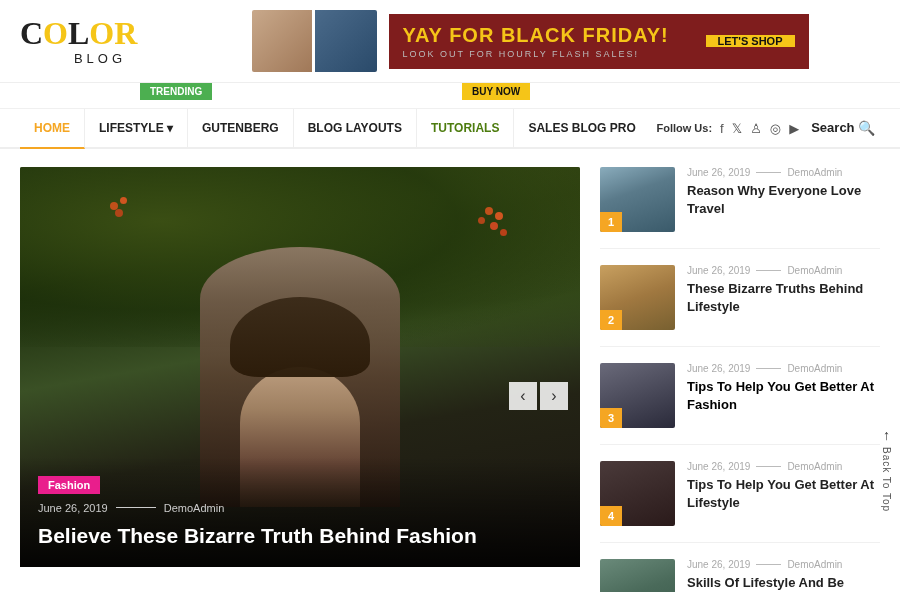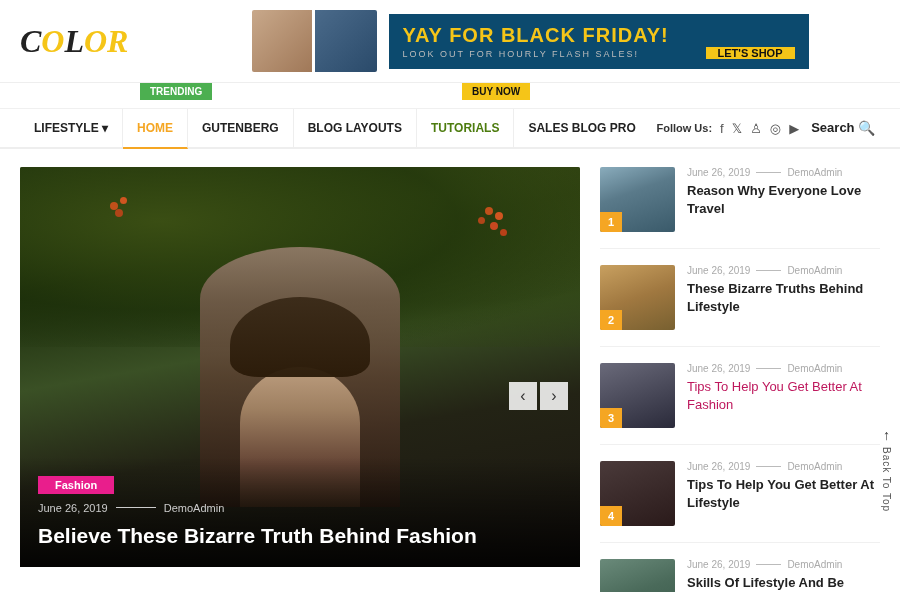--- a/index.html
+++ b/index.html
@@ -3,49 +3,50 @@
   <meta charset="utf-8">
   <style>
     * { box-sizing: border-box; margin: 0; padding: 0; }
     body { font-family: Arial, sans-serif; background: #fff; width: 900px; overflow-x: hidden; }
   </style>
 </head>
 <body>
 
 <div style="display:flex; align-items:center; padding:10px 20px; border-bottom:1px solid #eee;">
   <div style="flex:0 0 160px;">
-    <div style="font-family:Georgia,serif; font-size:32px; font-weight:900; font-style:italic; color:#222; line-height:1;">
+    <div style="font-family:Georgia,serif; font-size:32px; font-weight:900; color:#222; line-height:1;">
       <span style="color:#222;">C</span><span style="color:#f5c518;">O</span><span style="color:#222;">L</span><span style="color:#f5c518;">O</span><span style="color:#f5c518;">R</span>
     </div>
+    <div style="font-size:13px; letter-spacing:4px; color:#222; text-align:center; margin-top:2px;">BLOG</div>
   </div>
 
   <div style="flex:1; display:flex; align-items:center; justify-content:center; gap:12px;">
     <div style="display:flex; gap:3px; width:125px; height:62px; overflow:hidden; border-radius:2px;">
       <div style="width:60px; height:62px; background:linear-gradient(135deg,#c8a88a,#a07858);"></div>
       <div style="width:62px; height:62px; background:linear-gradient(135deg,#4a6a8a,#2a4a6a);"></div>
     </div>
-    <div style="background:#0c4a6e; color:#fff; padding:10px 14px; display:flex; align-items:flex-end; gap:12px; flex:1; max-width:420px;">
+    <div style="background:#7f1d1d; color:#fff; padding:10px 14px; display:flex; align-items:center; gap:12px; flex:1; max-width:420px;">
       <div style="flex:1;">
         <div style="font-size:20px; font-weight:900; color:#f5c518; letter-spacing:1px;">YAY FOR BLACK FRIDAY!</div>
         <div style="font-size:9px; color:#bbb; letter-spacing:2px; margin-top:2px;">LOOK OUT FOR HOURLY FLASH SALES!</div>
       </div>
       <button style="background:#f5c518; color:#111; font-weight:900; font-size:11px; padding:0 12px; border:none; cursor:pointer; white-space:nowrap;">LET'S SHOP</button>
     </div>
   </div>
 </div>
 
 <div style="background:#fff; border-bottom:1px solid #f0f0f0; padding:0 20px; position:relative; height:26px;">
   <div style="background:#4CAF50; color:#fff; font-size:10px; font-weight:700; padding:3px 10px; position:absolute; top:0; left:140px;">TRENDING</div>
   <div style="background:#f5c518; color:#111; font-size:10px; font-weight:700; padding:3px 10px; position:absolute; top:0; left:462px;">BUY NOW</div>
 </div>
 
 <div style="display:flex; align-items:center; padding:0 20px; border-bottom:2px solid #eee;">
   <div style="display:flex;">
+    <div style="padding:12px 14px; font-size:12px; font-weight:700; color:#f5a623; cursor:pointer; border-right:1px solid #eee; border-bottom:2px solid #f5a623; margin-bottom:-2px;">HOME</div>
     <div style="padding:12px 14px; font-size:12px; font-weight:700; color:#222; cursor:pointer; border-right:1px solid #eee;">LIFESTYLE ▾</div>
-    <div style="padding:12px 14px; font-size:12px; font-weight:700; color:#f5a623; cursor:pointer; border-right:1px solid #eee; border-bottom:2px solid #f5a623; margin-bottom:-2px;">HOME</div>
     <div style="padding:12px 14px; font-size:12px; font-weight:700; color:#222; cursor:pointer; border-right:1px solid #eee;">GUTENBERG</div>
     <div style="padding:12px 14px; font-size:12px; font-weight:700; color:#222; cursor:pointer; border-right:1px solid #eee;">BLOG LAYOUTS</div>
     <div style="padding:12px 14px; font-size:12px; font-weight:700; color:#4d7c0f; cursor:pointer; border-right:1px solid #eee;">TUTORIALS</div>
     <div style="padding:12px 14px; font-size:12px; font-weight:700; color:#222; cursor:pointer;">SALES BLOG PRO</div>
   </div>
   <div style="display:flex; align-items:center; gap:8px; margin-left:auto;">
     <span style="font-size:11px; font-weight:700; color:#333;">Follow Us:</span>
     <div style="display:flex; gap:8px;">
       <span style="font-size:13px; color:#555; cursor:pointer;">f</span>
       <span style="font-size:13px; color:#555; cursor:pointer;">𝕏</span>
@@ -80,21 +81,21 @@
         <div style="width:7px; height:7px; background:#d05520; border-radius:50%; position:absolute; top:0; left:20px;"></div>
         <div style="width:8px; height:8px; background:#b04518; border-radius:50%; position:absolute; top:12px; left:15px;"></div>
       </div>
 
       <div style="position:absolute; bottom:60px; left:50%; transform:translateX(-50%); width:200px; height:260px; background:linear-gradient(to bottom, #9a8070 0%, #7a6050 20%, #5a4030 50%, #2a1a10 100%); border-radius:50% 50% 0 0 / 20% 20% 0 0; opacity:0.85;"></div>
       <div style="position:absolute; bottom:60px; left:50%; transform:translateX(-50%); width:120px; height:140px; background:linear-gradient(to bottom, #c8a888 0%, #a88868 30%, #6a4838 70%, #3a2818 100%); border-radius:50% 50% 0 0 / 40% 40% 0 0; opacity:0.9;"></div>
 
       <div style="position:absolute; bottom:190px; left:50%; transform:translateX(-50%); width:140px; height:80px; background:linear-gradient(to bottom, #3a2a18 0%, #2a1a08 100%); border-radius:50% 50% 20% 20% / 60% 60% 20% 20%; opacity:0.95;"></div>
 
       <div style="position:absolute; bottom:0; left:0; right:0; background:linear-gradient(to top, rgba(0,0,0,0.88) 0%, rgba(0,0,0,0.5) 45%, transparent 100%); padding:18px;">
-        <span style="display:inline-block; background:#e91e8c; color:#fff; font-size:11px; font-weight:700; padding:3px 17px; margin-bottom:8px; cursor:pointer;">Fashion</span>
+        <span style="display:inline-block; background:#e91e8c; color:#fff; font-size:11px; font-weight:700; padding:3px 10px; margin-bottom:8px; cursor:pointer;">Fashion</span>
         <div style="font-size:11px; color:#ccc; margin-bottom:8px; display:flex; align-items:center; gap:8px;">
           <span>June 26, 2019</span>
           <span style="width:40px; height:1px; background:#ccc; display:inline-block;"></span>
           <span>DemoAdmin</span>
         </div>
         <div style="color:#fff; font-size:21px; font-weight:900; line-height:1.3;">Believe These Bizarre Truth Behind Fashion</div>
       </div>
     </div>
 
     <div style="position:absolute; top:50%; right:12px; transform:translateY(-50%); display:flex; gap:3px;">
@@ -139,21 +140,21 @@
       <div style="width:75px; height:65px; flex-shrink:0; position:relative; border-radius:2px; overflow:hidden;">
         <div style="width:100%;height:100%; background:linear-gradient(160deg,#6a6a7a 0%,#4a4a5a 50%,#2a2a3a 100%);"></div>
         <div style="position:absolute; bottom:0; left:0; width:22px; height:20px; background:#f5a623; display:flex; align-items:center; justify-content:center; font-size:11px; font-weight:900; color:#fff;">3</div>
       </div>
       <div>
         <div style="font-size:10px; color:#aaa; margin-bottom:4px; display:flex; align-items:center; gap:6px;">
           <span>June 26, 2019</span>
           <span style="width:25px; height:1px; background:#bbb; display:inline-block;"></span>
           <span>DemoAdmin</span>
         </div>
-        <div style="font-size:13px; font-weight:400; color:#be185d; line-height:1.4; cursor:pointer;">Tips To Help You Get Better At Fashion</div>
+        <div style="font-size:13px; font-weight:700; color:#000000; line-height:1.4; cursor:pointer;">Tips To Help You Get Better At Fashion</div>
       </div>
     </div>
 
     <div style="display:flex; gap:12px; margin-bottom:16px; padding-bottom:16px; border-bottom:1px solid #f0f0f0;">
       <div style="width:75px; height:65px; flex-shrink:0; position:relative; border-radius:2px; overflow:hidden;">
         <div style="width:100%;height:100%; background:linear-gradient(160deg,#4a3a3a 0%,#3a2a2a 50%,#2a1a1a 100%);"></div>
         <div style="position:absolute; bottom:0; left:0; width:22px; height:20px; background:#f5a623; display:flex; align-items:center; justify-content:center; font-size:11px; font-weight:900; color:#fff;">4</div>
       </div>
       <div>
         <div style="font-size:10px; color:#aaa; margin-bottom:4px; display:flex; align-items:center; gap:6px;">

